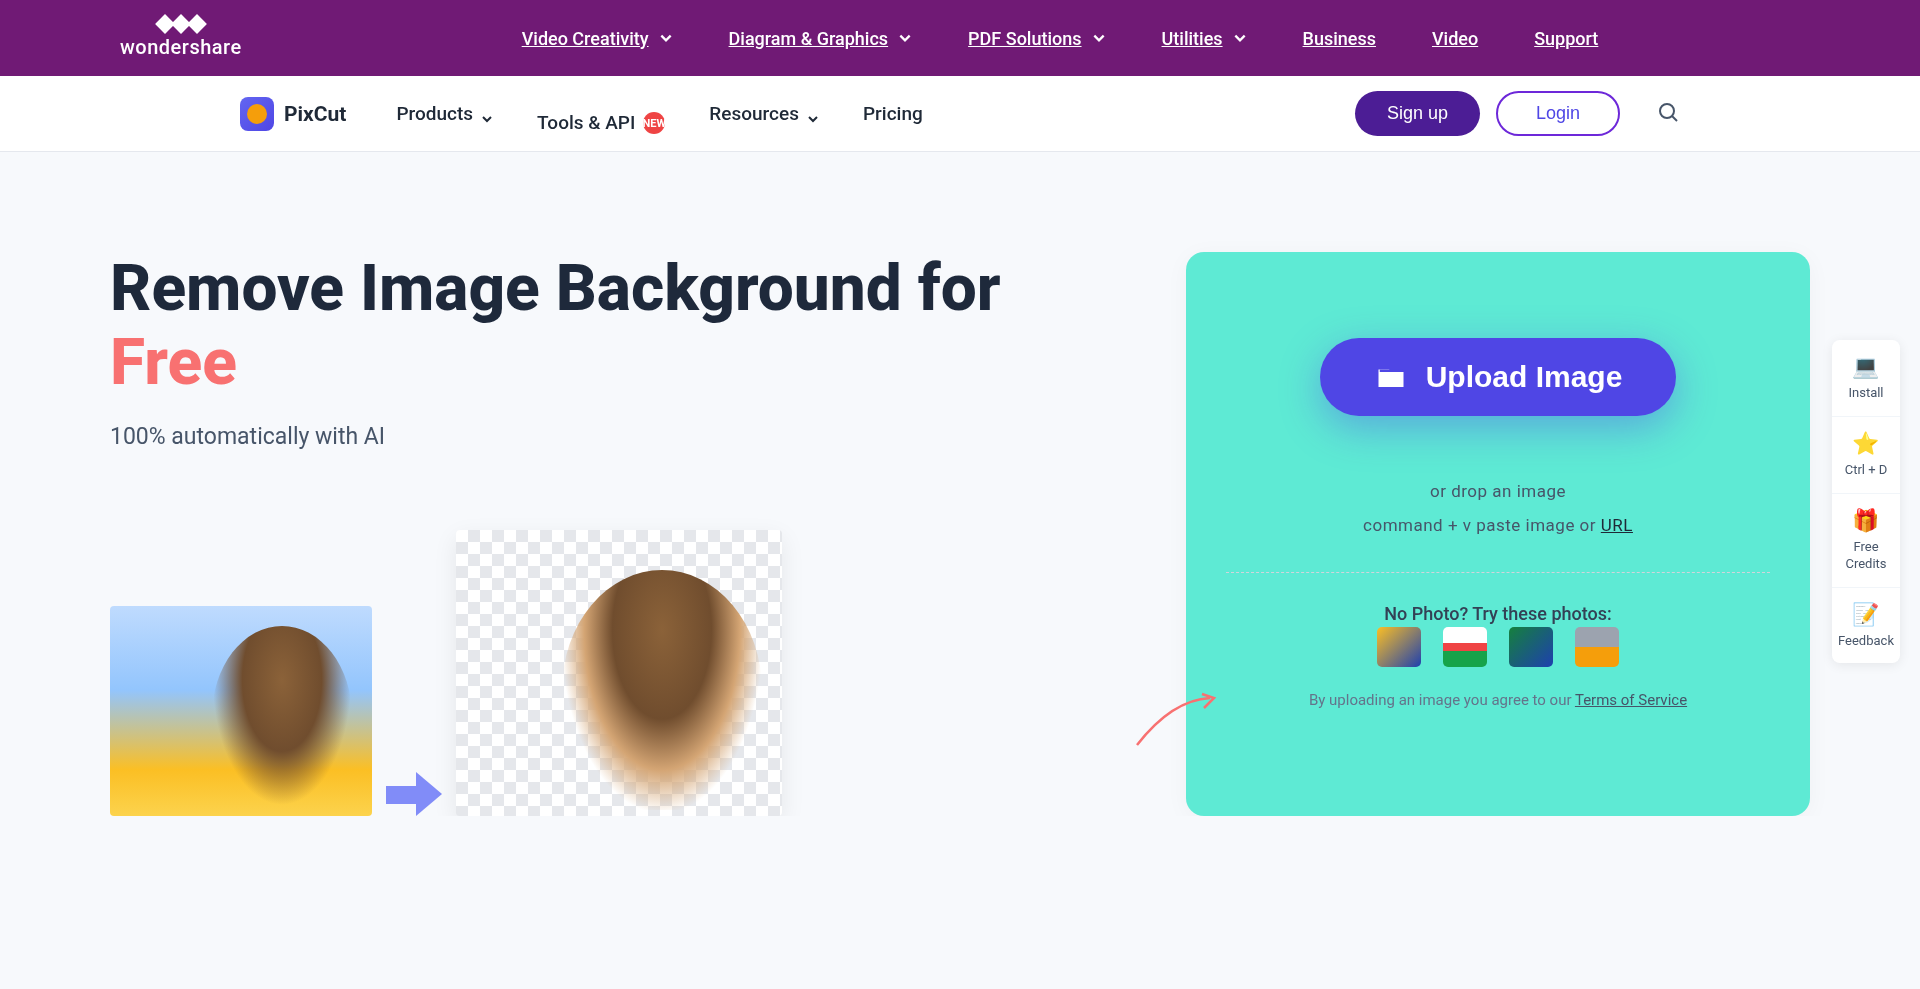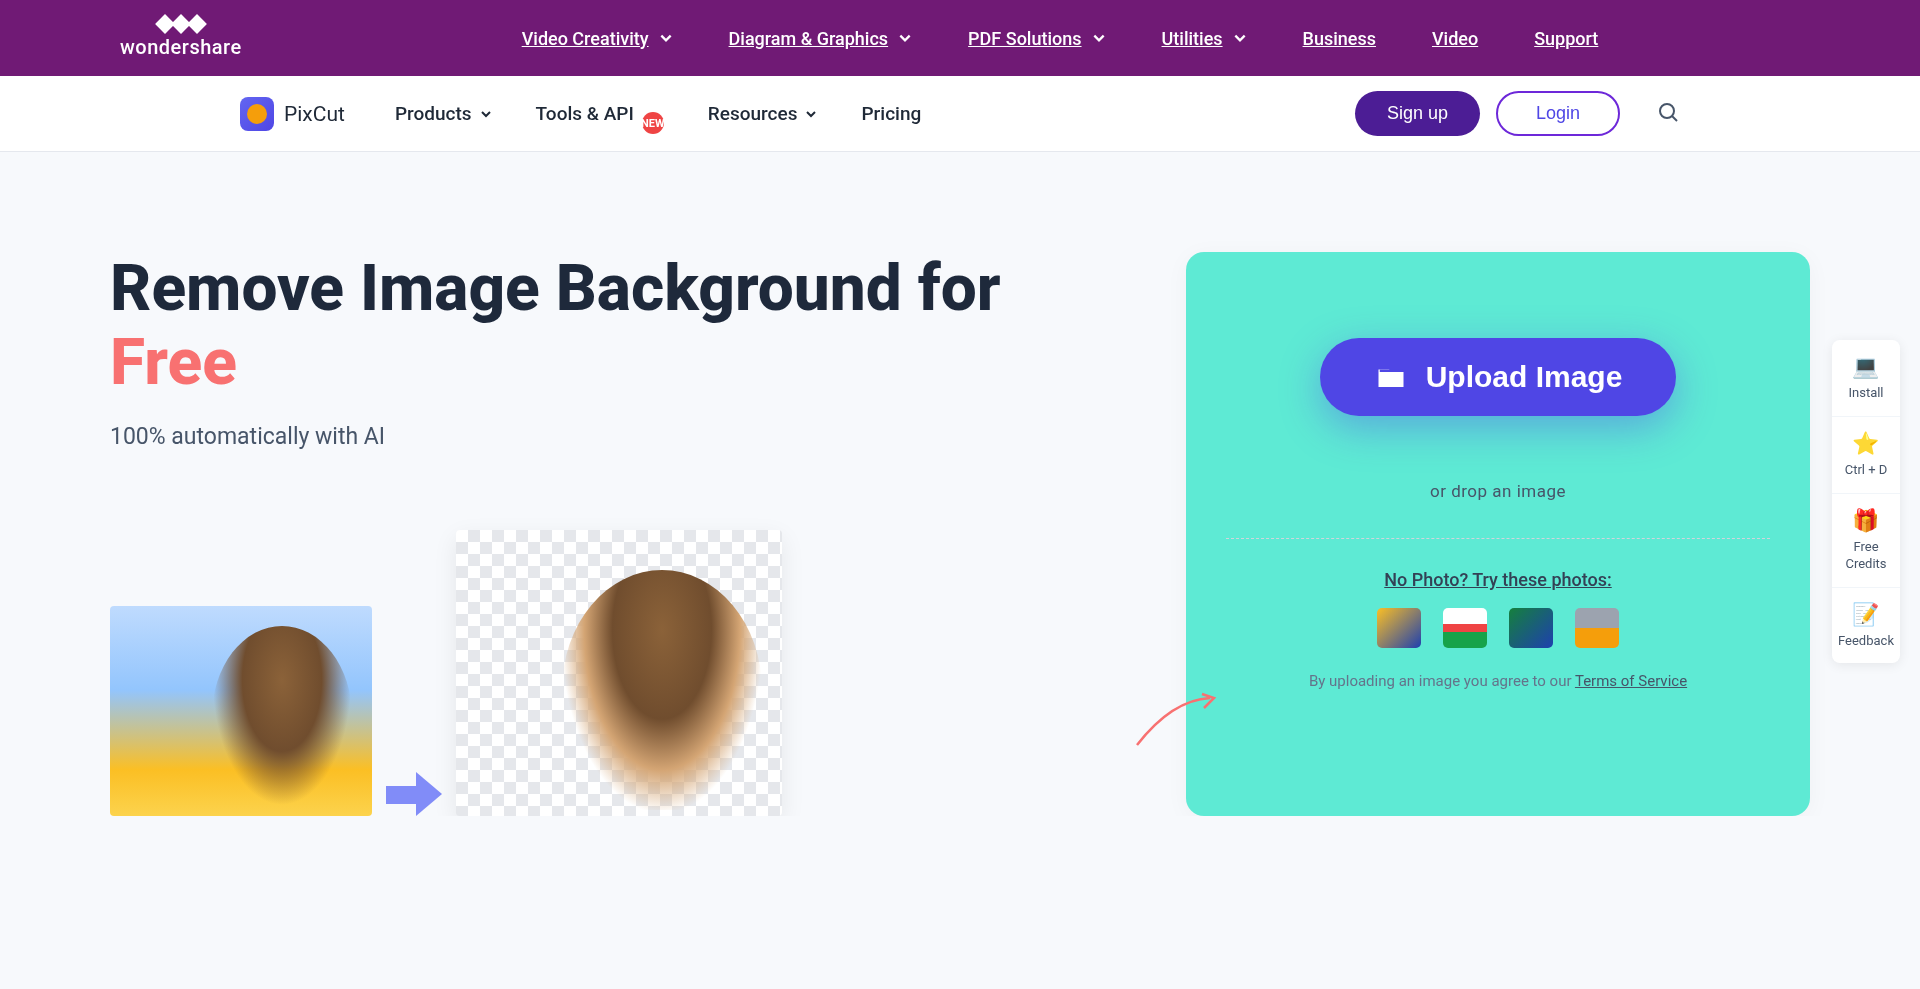--- a/index.html
+++ b/index.html
@@ -11,23 +11,23 @@
 .diamond { width: 14px; height: 14px; background: #fff; transform: rotate(45deg); }
 .brand-text { font-size: 20px; font-weight: 500; letter-spacing: 0.5px; }
 .top-nav-items { display: flex; gap: 56px; align-items: center; }
 .top-nav-item { color: #fff; font-size: 18px; font-weight: 500; display: flex; align-items: center; gap: 10px; cursor: pointer; text-decoration: underline; }
 .top-nav-item svg { width: 14px; height: 14px; }
 
 .sub-nav { background: #fff; height: 76px; display: flex; align-items: center; padding: 0 240px; border-bottom: 1px solid #e5e8ee; }
 .logo-block { display: flex; align-items: center; gap: 10px; margin-right: 50px; }
 .logo-square { width: 34px; height: 34px; background: linear-gradient(135deg, #6366f1, #4f46e5); border-radius: 8px; display: flex; align-items: center; justify-content: center; }
 .logo-inner { width: 20px; height: 20px; background: #f59e0b; border-radius: 50%; }
-.logo-text { font-size: 21px; font-weight: 400; color: #1f2937; }
+.logo-text { font-size: 21px; font-weight: 700; color: #1f2937; }
 .sub-nav-items { display: flex; gap: 44px; align-items: center; }
-.sub-nav-item { color: #1f2937; font-size: 19px; font-weight: 500; display: flex; align-items: center; gap: 8px; cursor: pointer; position: relative; }
+.sub-nav-item { color: #1f2937; font-size: 19px; font-weight: 500; display: flex; align-items: flex-end; gap: 8px; cursor: pointer; position: relative; }
 .sub-nav-item svg.caret { width: 12px; height: 12px; }
 .new-badge { background: #ef4444; color: #fff; font-size: 11px; font-weight: 700; padding: 2px 4px; border-radius: 50%; width: 22px; height: 22px; display: flex; align-items: center; justify-content: center; margin-top: 19px; }
 .sub-nav-spacer { flex: 1; }
 .btn-signup { background: #4c1d95; color: #fff; border: none; padding: 12px 32px; border-radius: 24px; font-size: 18px; font-weight: 500; cursor: pointer; }
 .btn-login { background: #fff; color: #4f46e5; border: 2px solid #6d28d9; padding: 10px 38px; border-radius: 24px; font-size: 18px; font-weight: 500; cursor: pointer; margin-left: 16px; }
 .search-btn { margin-left: 36px; cursor: pointer; }
 
 .hero { display: flex; padding: 100px 110px 0; gap: 44px; position: relative; }
 .hero-left { flex: 1; }
 .hero-title { font-size: 64px; font-weight: 800; color: #1e293b; line-height: 1.15; margin-bottom: 24px; }
@@ -41,21 +41,21 @@
 .arrow-head { position: absolute; left: 30px; top: 0; width: 0; height: 0; border-left: 26px solid #818cf8; border-top: 22px solid transparent; border-bottom: 22px solid transparent; }
 .img-removed { width: 326px; height: 286px; background-image: linear-gradient(45deg,#e5e7eb 25%,transparent 25%),linear-gradient(-45deg,#e5e7eb 25%,transparent 25%),linear-gradient(45deg,transparent 75%,#e5e7eb 75%),linear-gradient(-45deg,transparent 75%,#e5e7eb 75%); background-size: 24px 24px; background-position: 0 0,0 12px,12px -12px,-12px 0; background-color: #fff; border-radius: 4px; position: relative; overflow: hidden; box-shadow: 0 8px 24px rgba(0,0,0,0.08); }
 .img-removed::after { content: ''; position: absolute; right: 20px; top: 40px; width: 200px; height: 240px; background: radial-gradient(ellipse at 50% 25%, #8b6239 0%, #704d2e 35%, #d4a574 55%, transparent 72%); border-radius: 50% 50% 0 0; }
 .curved-arrow { position: absolute; right: -80px; top: 160px; }
 
 .upload-card { width: 624px; background: #5eead4; border-radius: 18px; padding: 86px 40px 34px; text-align: center; box-shadow: 0 4px 24px rgba(0,0,0,0.04); }
 .upload-btn { background: #4f46e5; color: #fff; border: none; padding: 22px 54px; border-radius: 44px; font-size: 30px; font-weight: 600; cursor: pointer; display: inline-flex; align-items: center; gap: 18px; box-shadow: 0 12px 40px rgba(79,70,229,0.4); }
 .upload-hints { margin-top: 58px; color: #475569; font-size: 17px; line-height: 2; letter-spacing: 0.5px; }
 .upload-hints a { color: #1f2937; text-decoration: underline; cursor: pointer; }
 .divider { border-top: 1px dashed #d1d5db; margin: 30px 0; }
-.try-text { color: #334155; font-size: 18px; font-weight: 500; margin-bottom: 18px; text-decoration: underline; }
+.try-text { color: #334155; font-size: 18px; font-weight: 500; margin-bottom: 3px; }
 .thumbs { display: flex; justify-content: center; gap: 22px; margin-bottom: 24px; }
 .thumb { width: 44px; height: 40px; border-radius: 5px; cursor: pointer; }
 .thumb.t1 { background: linear-gradient(135deg,#fbbf24,#1e40af); }
 .thumb.t2 { background: linear-gradient(180deg,#fff 40%,#ef4444 40%,#ef4444 60%,#16a34a 60%); }
 .thumb.t3 { background: linear-gradient(135deg,#15803d,#1e40af); }
 .thumb.t4 { background: linear-gradient(180deg,#9ca3af 50%,#f59e0b 50%); }
 .tos-text { color: #64748b; font-size: 15px; }
 .tos-text a { color: #475569; text-decoration: underline; cursor: pointer; }
 
 .side-panel { position: fixed; right: 20px; top: 340px; background: #fff; border-radius: 8px; box-shadow: 0 2px 12px rgba(0,0,0,0.08); width: 68px; }
@@ -175,20 +175,23 @@
   <div class="upload-card">
     <button class="upload-btn">
       <svg width="34" height="30" viewBox="0 0 24 24" fill="none" stroke="#fff" stroke-width="2">
           <path d="M3 7 L3 19 L21 19 L21 9 L12 9 L10 7 Z" fill="#fff"></path>
           <path d="M3 7 L21 7" stroke="#4f46e5"></path>
         </svg>
       <span>Upload Image</span>
     </button>
     <div class="upload-hints">
       <div>or drop an image</div>
+      <div>
+        <span>command + v paste image or </span><a>URL</a>
+      </div>
     </div>
     <div class="divider"></div>
     <div class="try-text">No Photo? Try these photos:</div>
     <div class="thumbs">
       <div class="thumb t1"></div>
       <div class="thumb t2"></div>
       <div class="thumb t3"></div>
       <div class="thumb t4"></div>
     </div>
     <div class="tos-text">

